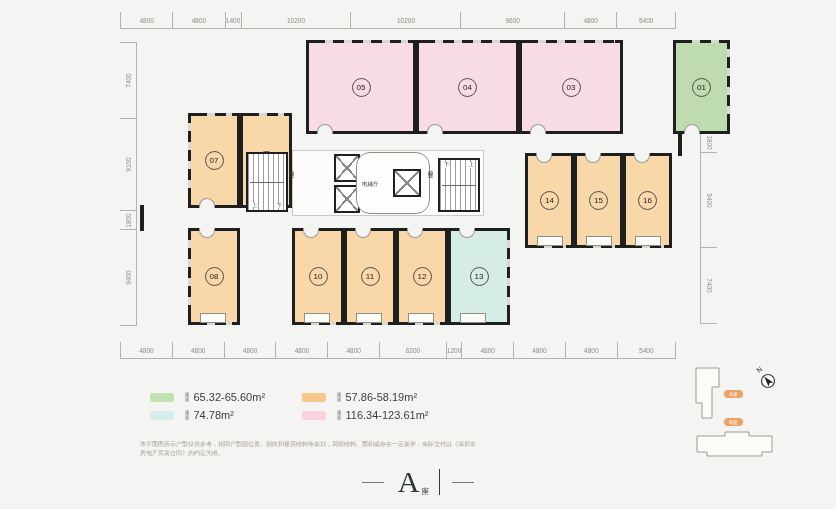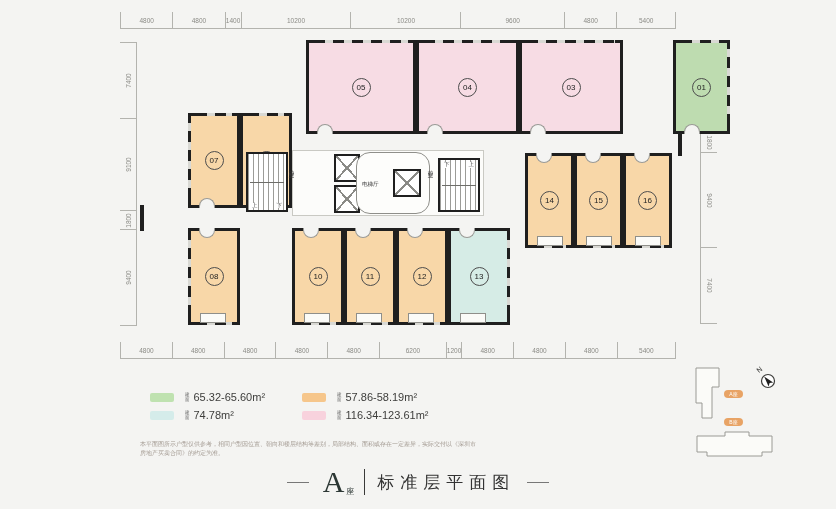--- a/index.html
+++ b/index.html
@@ -322,21 +322,20 @@
     </div>
   </div>
 
   <div class="disclaimer">本平面图所示户型仅供参考，相同户型因位置、朝向和楼层结构等差别，局部结构、面积或存在一定差异，实际交付以《深圳市房地产买卖合同》的约定为准。</div>
 
   <div class="titleblock">
     <div class="rule"></div>
     <span class="blockA">A</span>
     <span class="blockA-suffix">座</span>
     <div class="title-divider"></div>
-    <span class="title-name">标准层平面图</span>
     <div class="rule"></div>
   </div>
 
   <svg class="minimap" width="110" height="115" viewBox="688 358 110 115">
     <g>
       <path d="M696,368 H719 V387 H712 V418 H702 V403 H696 Z" fill="#fbfbf8" stroke="#9a9a95" stroke-width="1"></path>
     </g>
     <g>
       <path d="M697,436 H725 V432 H749 V436 H772 V452 H762 V456 H707 V452 H697 Z" fill="#fbfbf8" stroke="#9a9a95" stroke-width="1"></path>
     </g>

